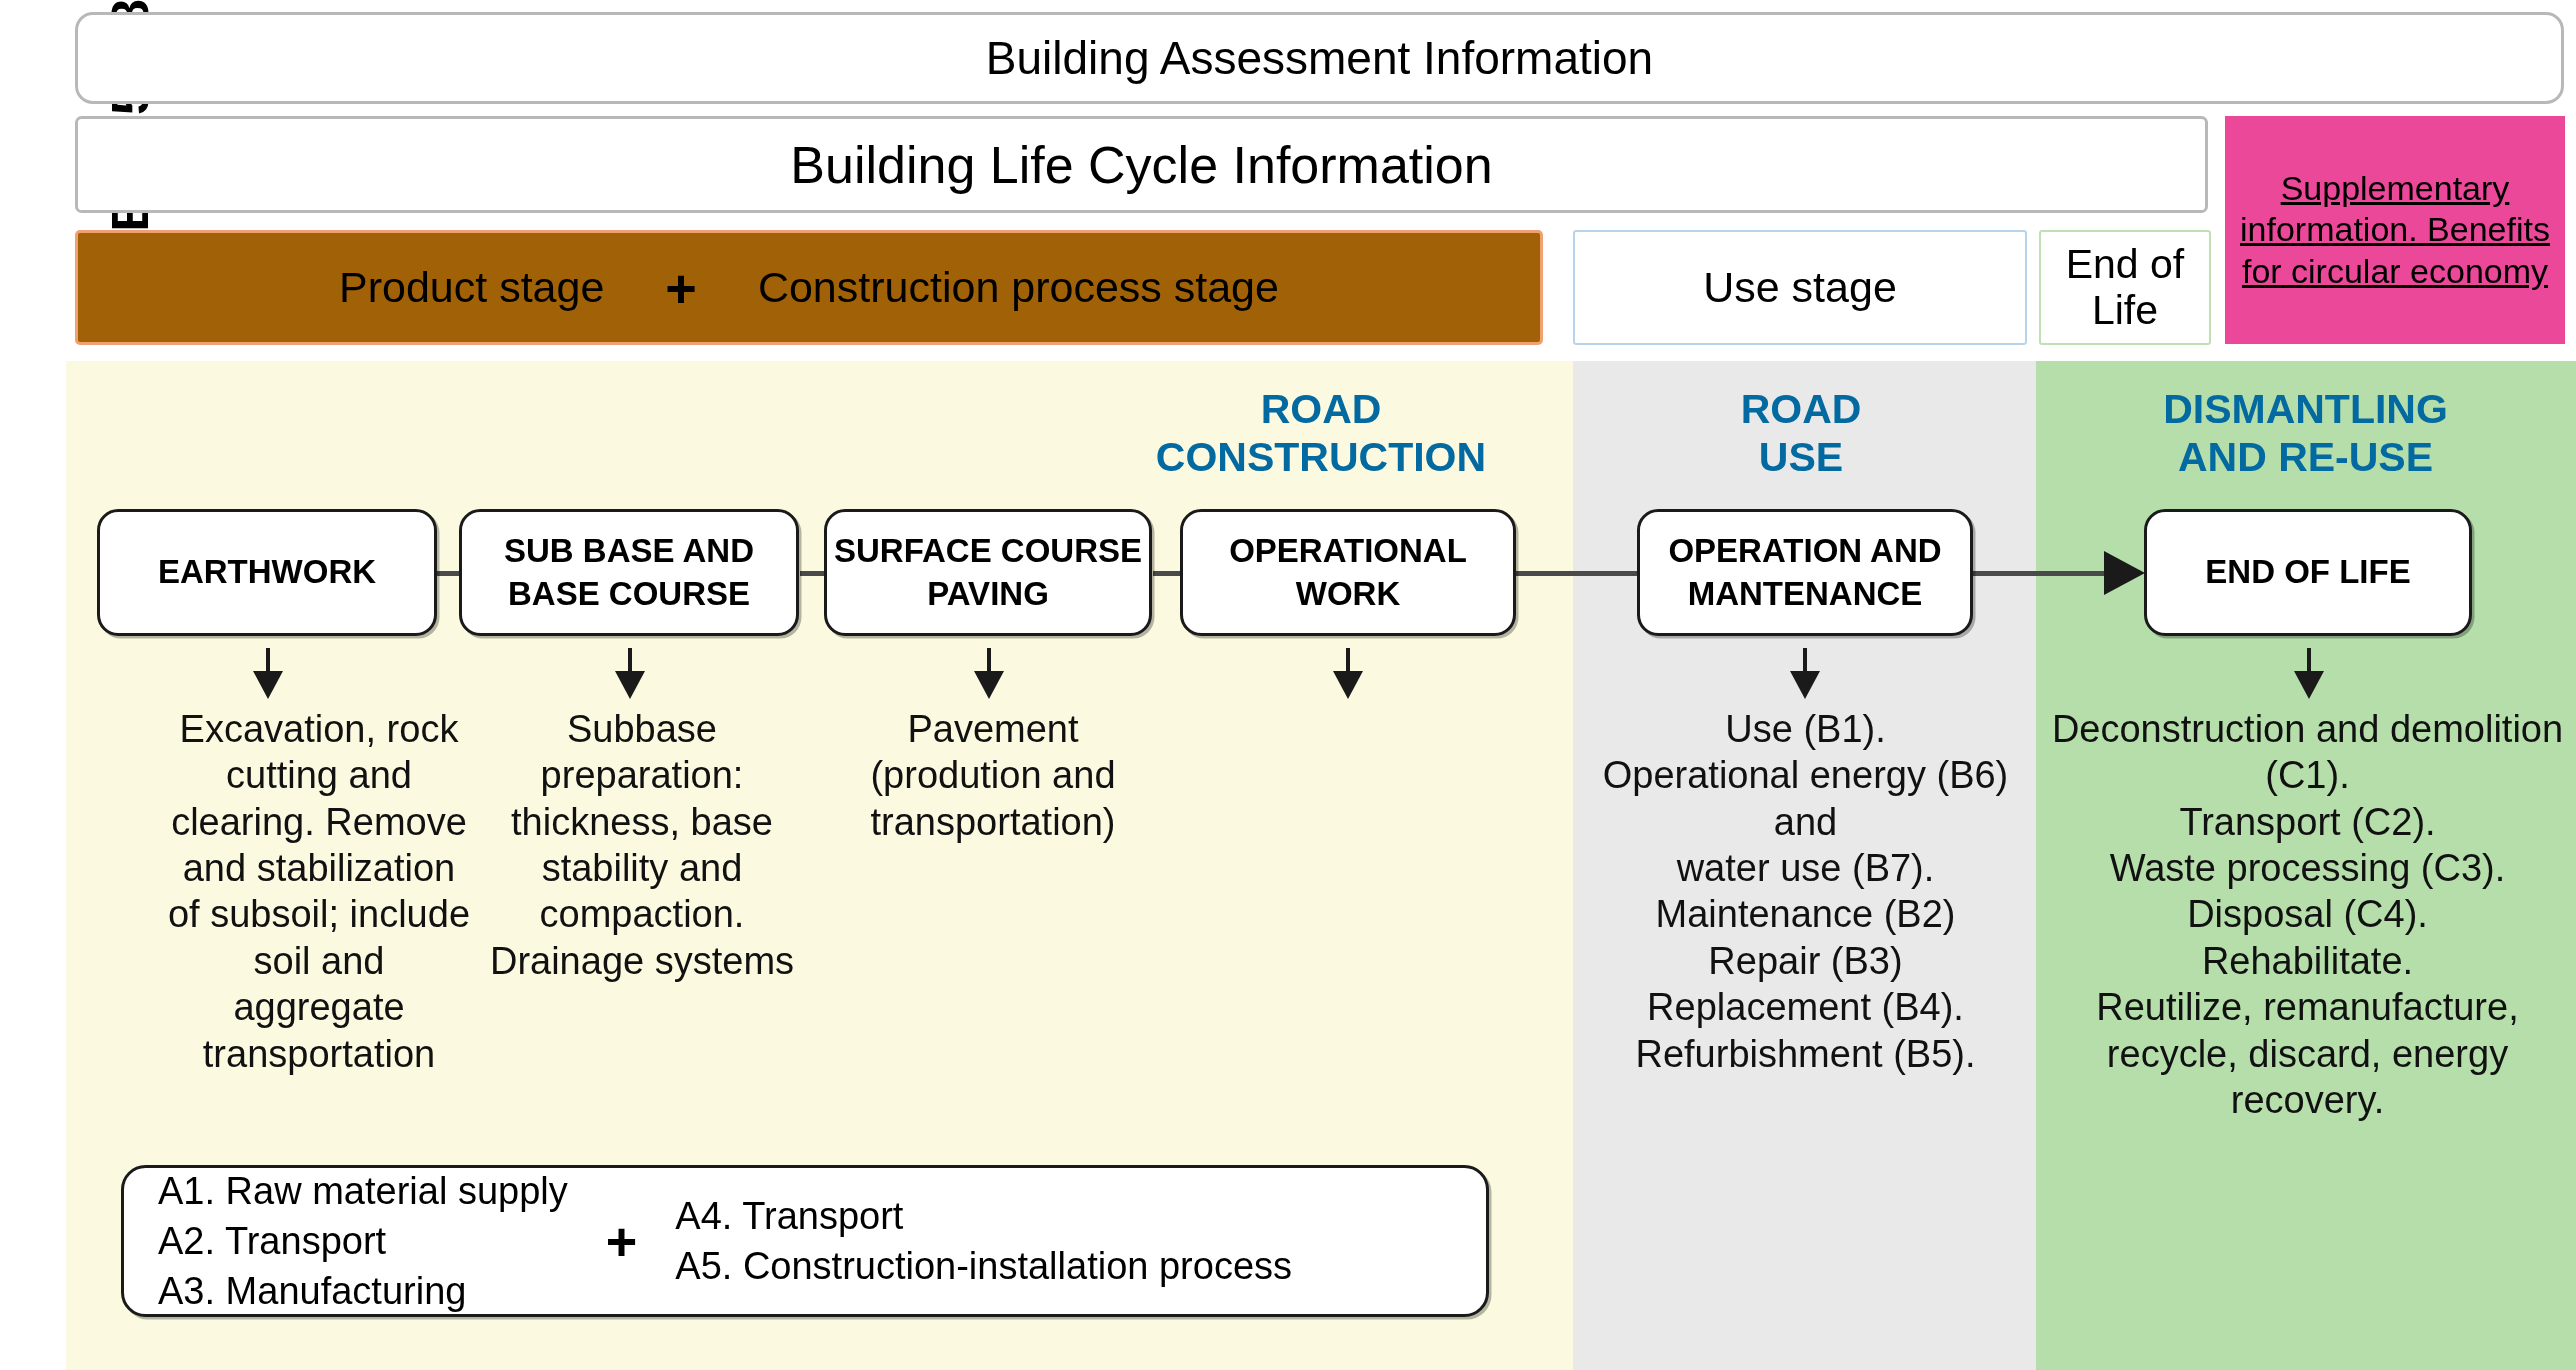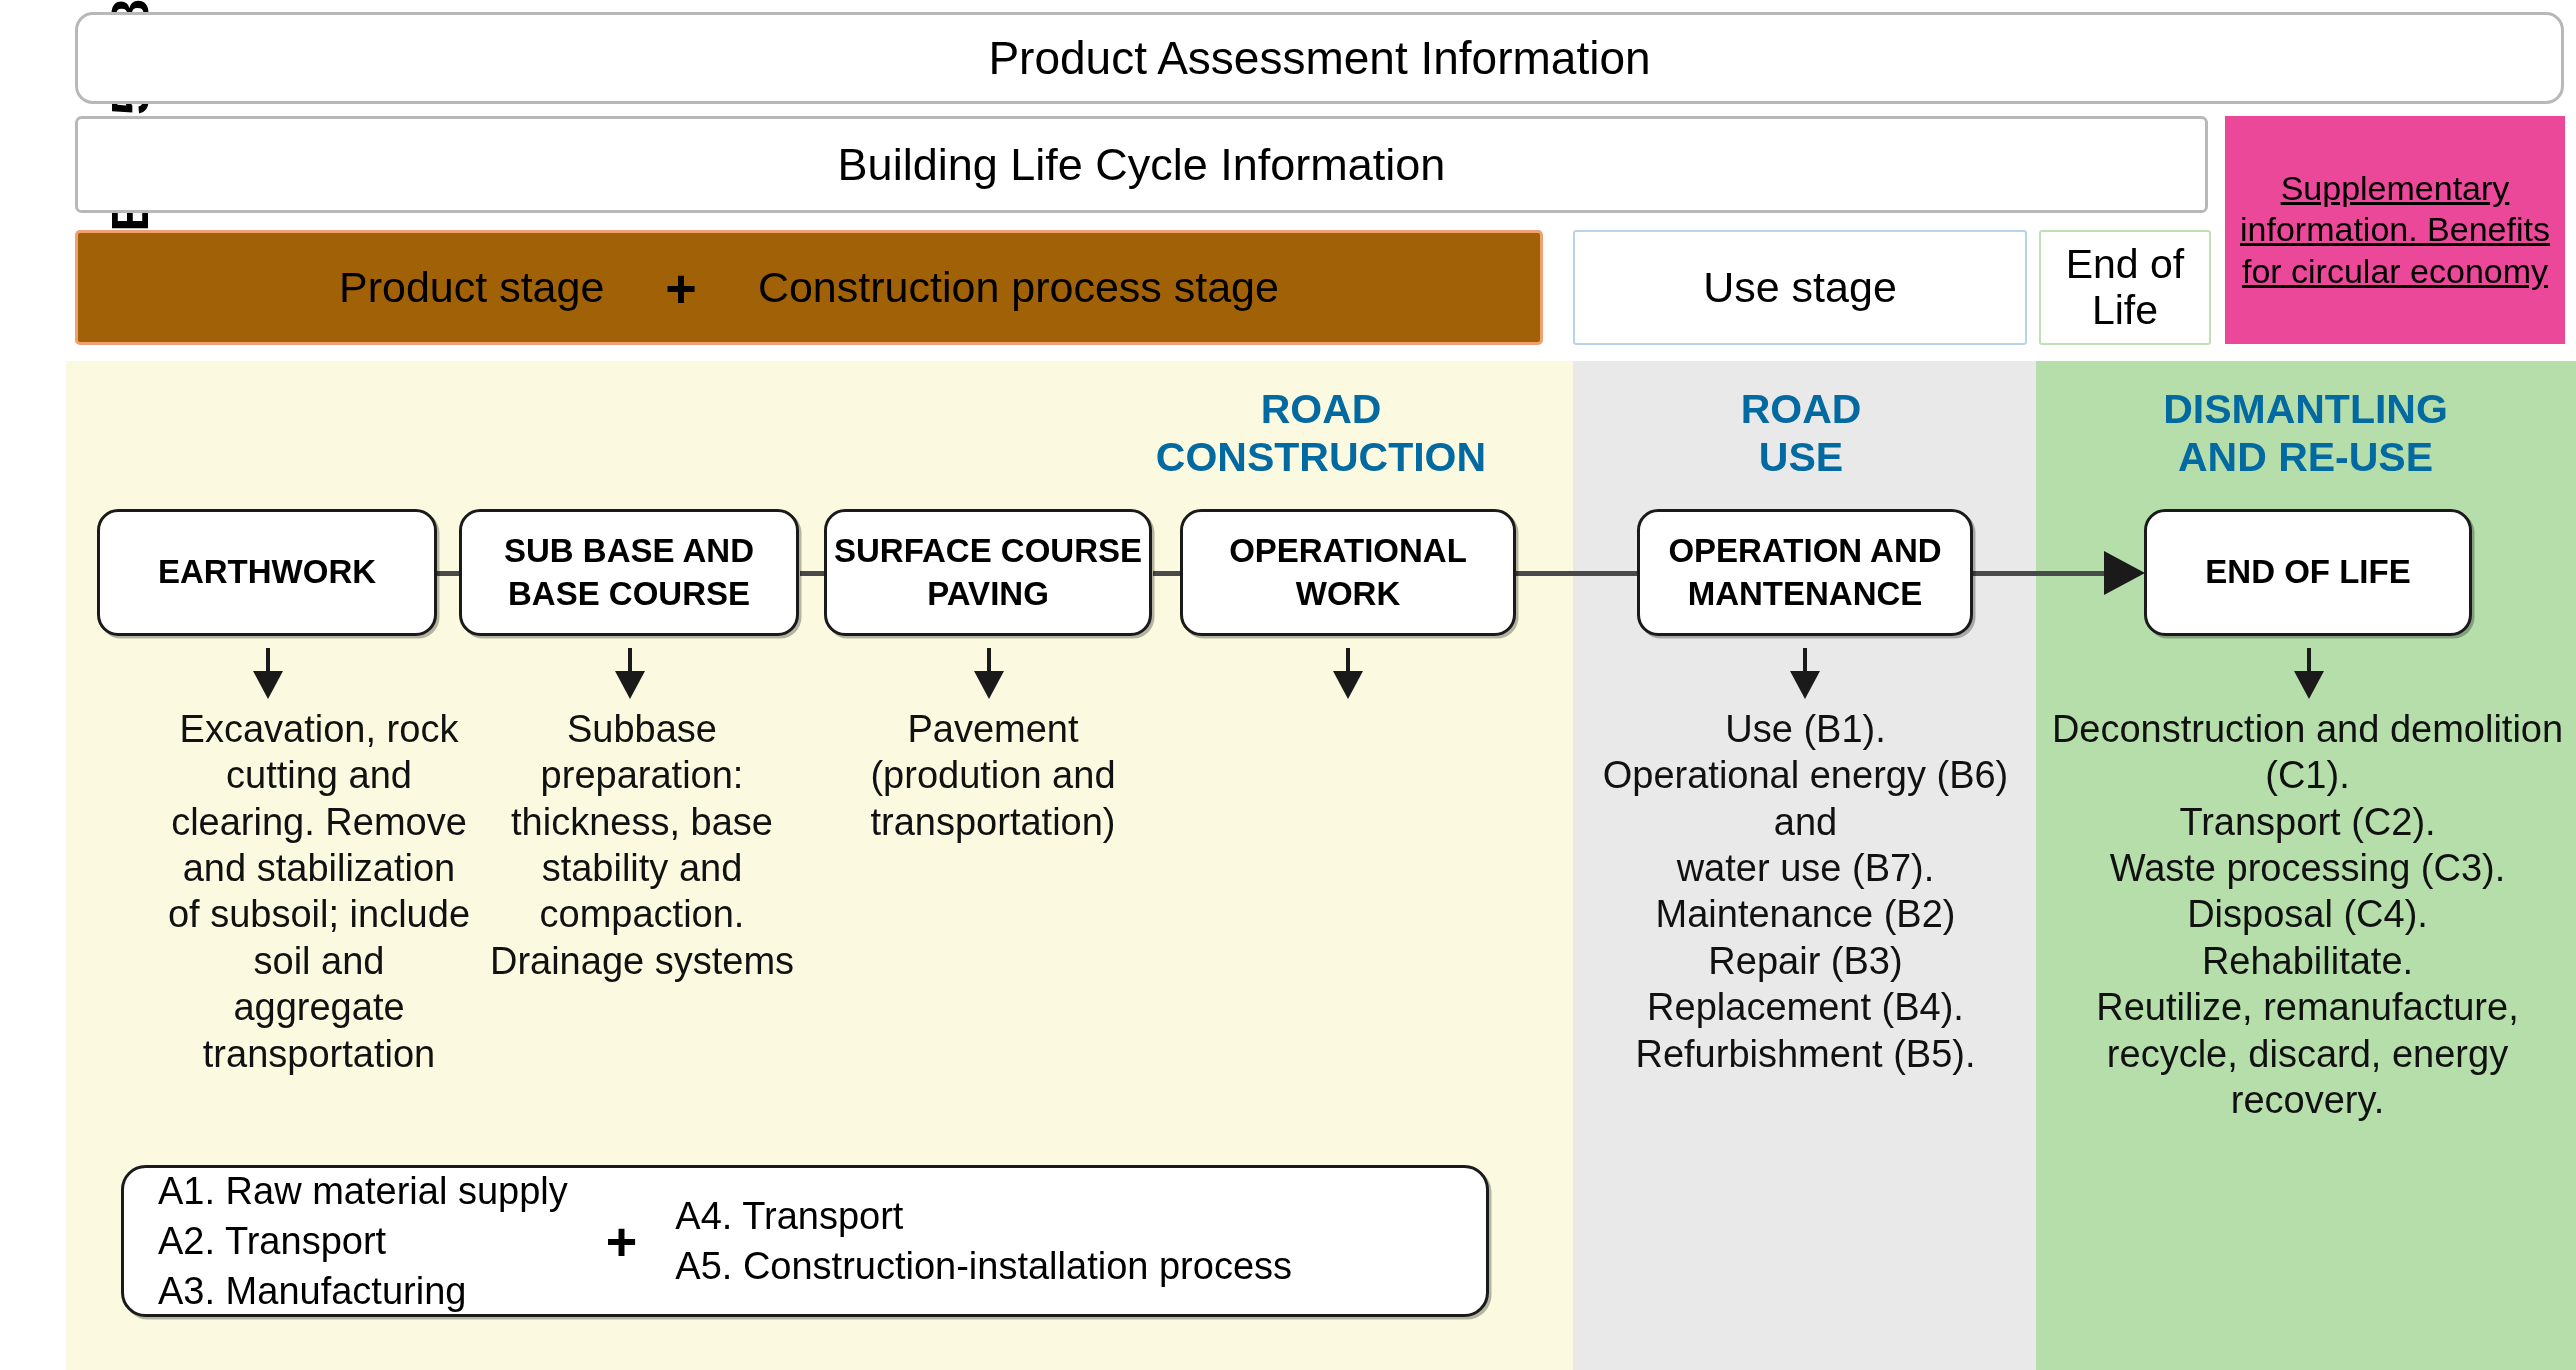--- a/index.html
+++ b/index.html
@@ -36,21 +36,21 @@
     display: flex; align-items: center; justify-content: center;
     font-size: 46px; color: #000;
   }
   .band-blci {
     position: absolute;
     left: 75px; top: 116px; width: 2133px; height: 97px;
     border: 3.3px solid #b8b8b8;
     border-radius: 6.6px;
     background: #fff;
     display: flex; align-items: center; justify-content: center;
-    font-size: 45px; color: #000;
+    font-size: 52px; color: #000;
   }
   .band-suppl {
     position: absolute;
     left: 2225px; top: 116px; width: 340px; height: 228px;
     background: #ec4899;
     display: flex; align-items: center; justify-content: center;
     text-align: center;
     font-size: 34px; line-height: 1.22; color: #000;
     padding: 3.3px 4.9px;
     text-decoration: underline;
@@ -189,21 +189,21 @@
   .a-col { font-size: 38px; line-height: 1.32; color: #000; white-space: pre-line; }
   .a-plus { font-size: 54px; font-weight: bold; line-height: 1; }
 </style>
 </head>
 <body>
 
 <div id="root">
 
   <div class="std-label">EN 15978</div>
 
-  <div class="band-bai">Product Assessment Information</div>
+  <div class="band-bai">Building Assessment Information</div>
   <div class="band-blci">Building Life Cycle Information</div>
   <div class="band-suppl">Supplementary information. Benefits for circular economy</div>
 
   <div class="stage-product-construction">
     <span>Product stage</span>
     <span class="plus-glyph">+</span>
     <span>Construction process stage</span>
   </div>
   <div class="stage-use">Use stage</div>
   <div class="stage-eol">End of

